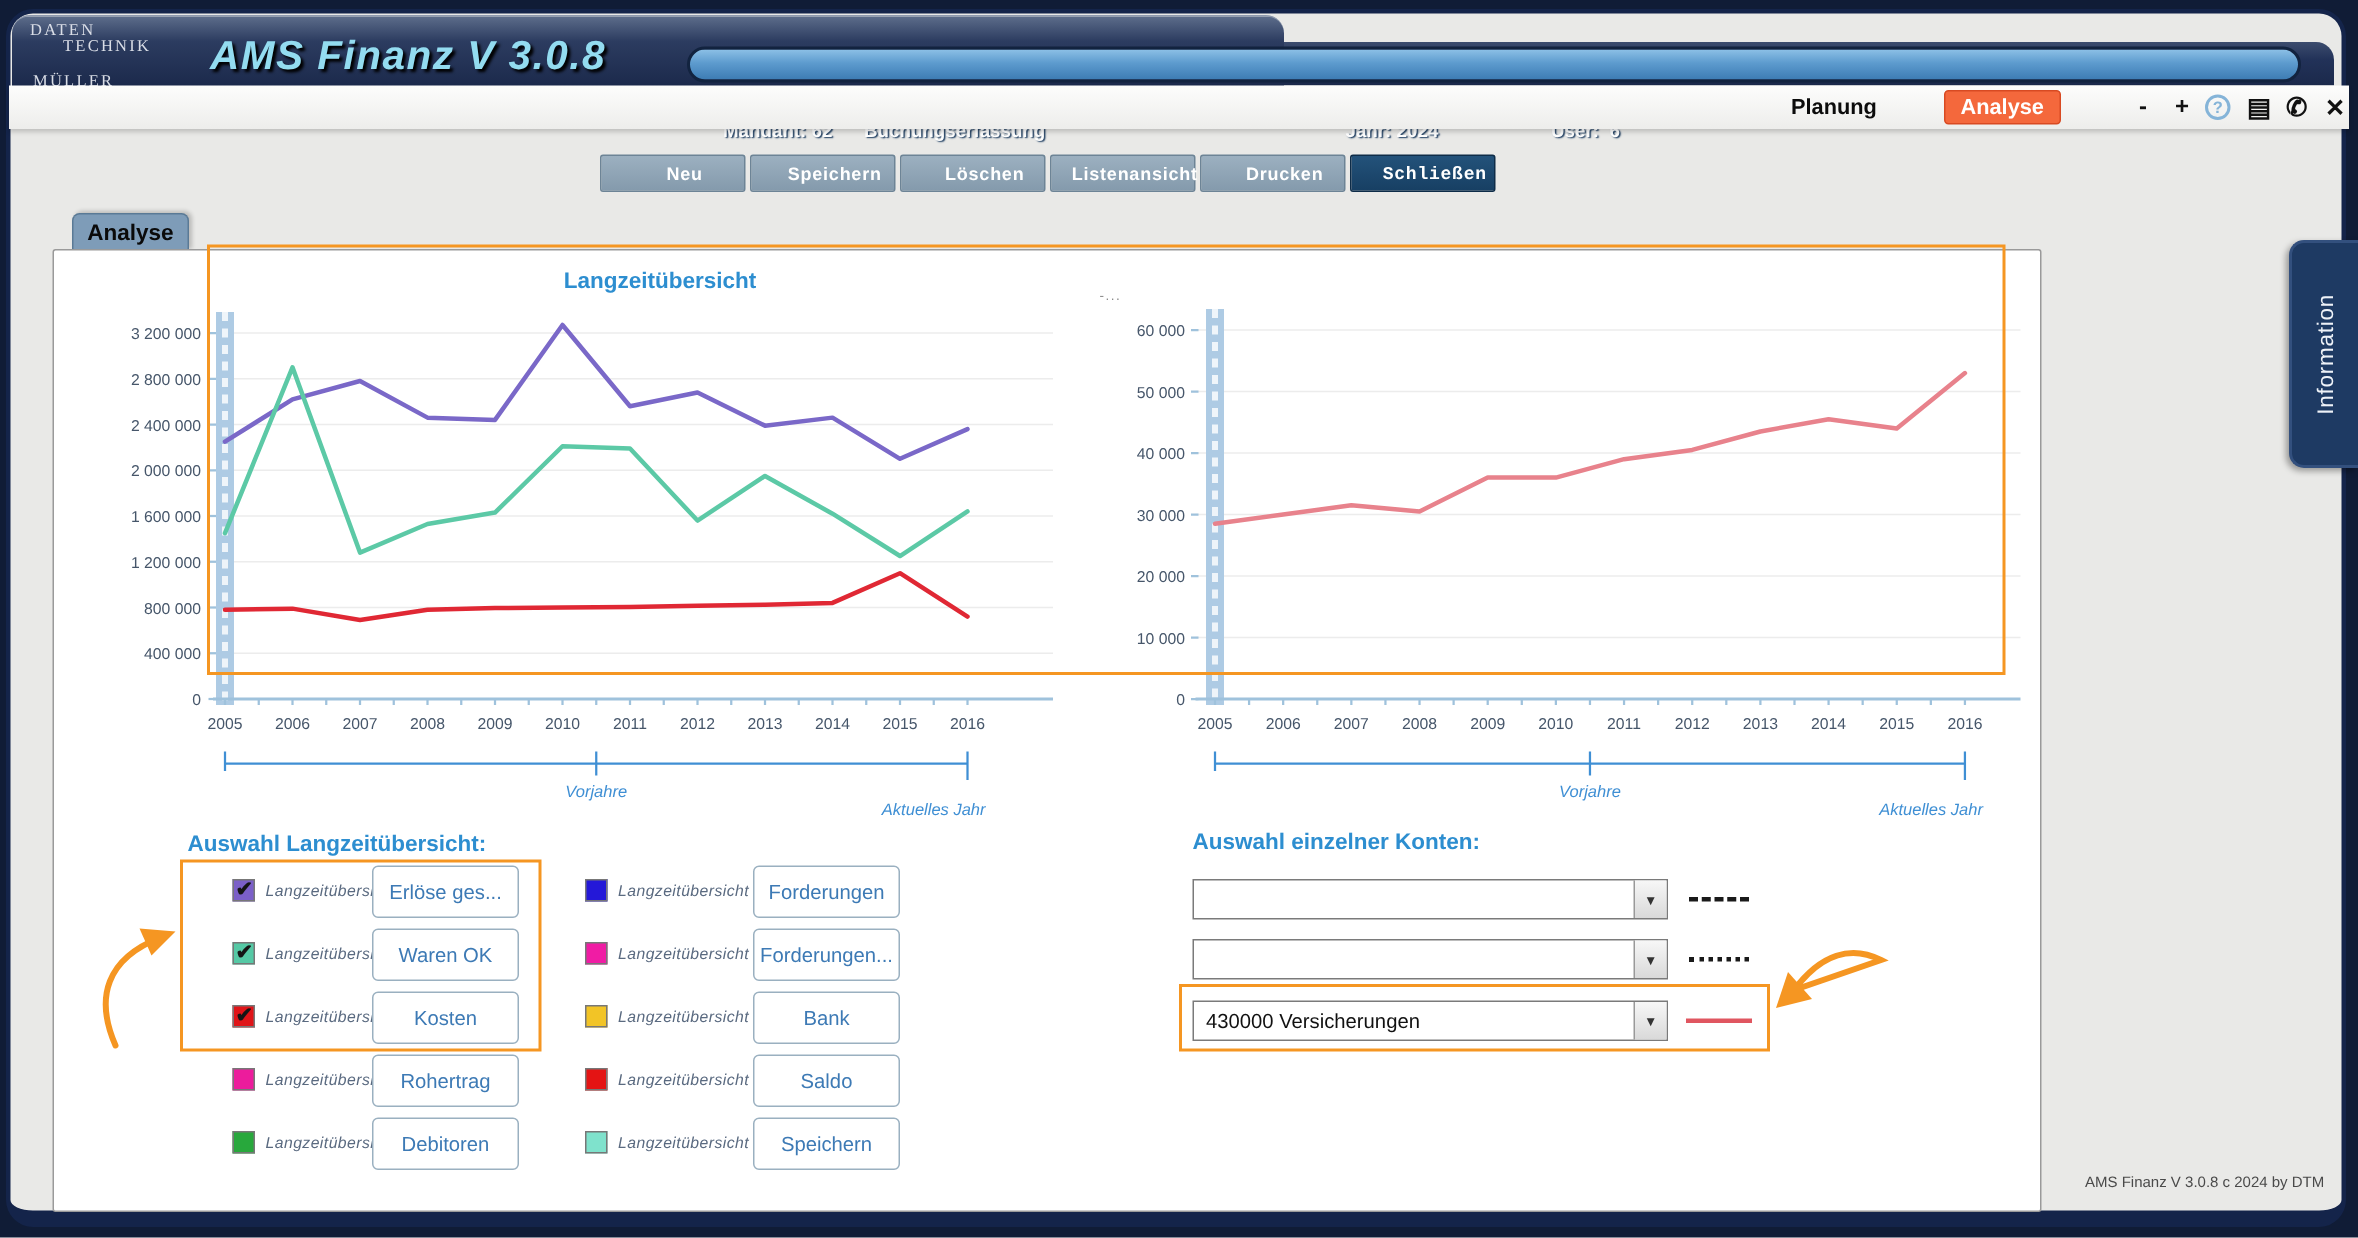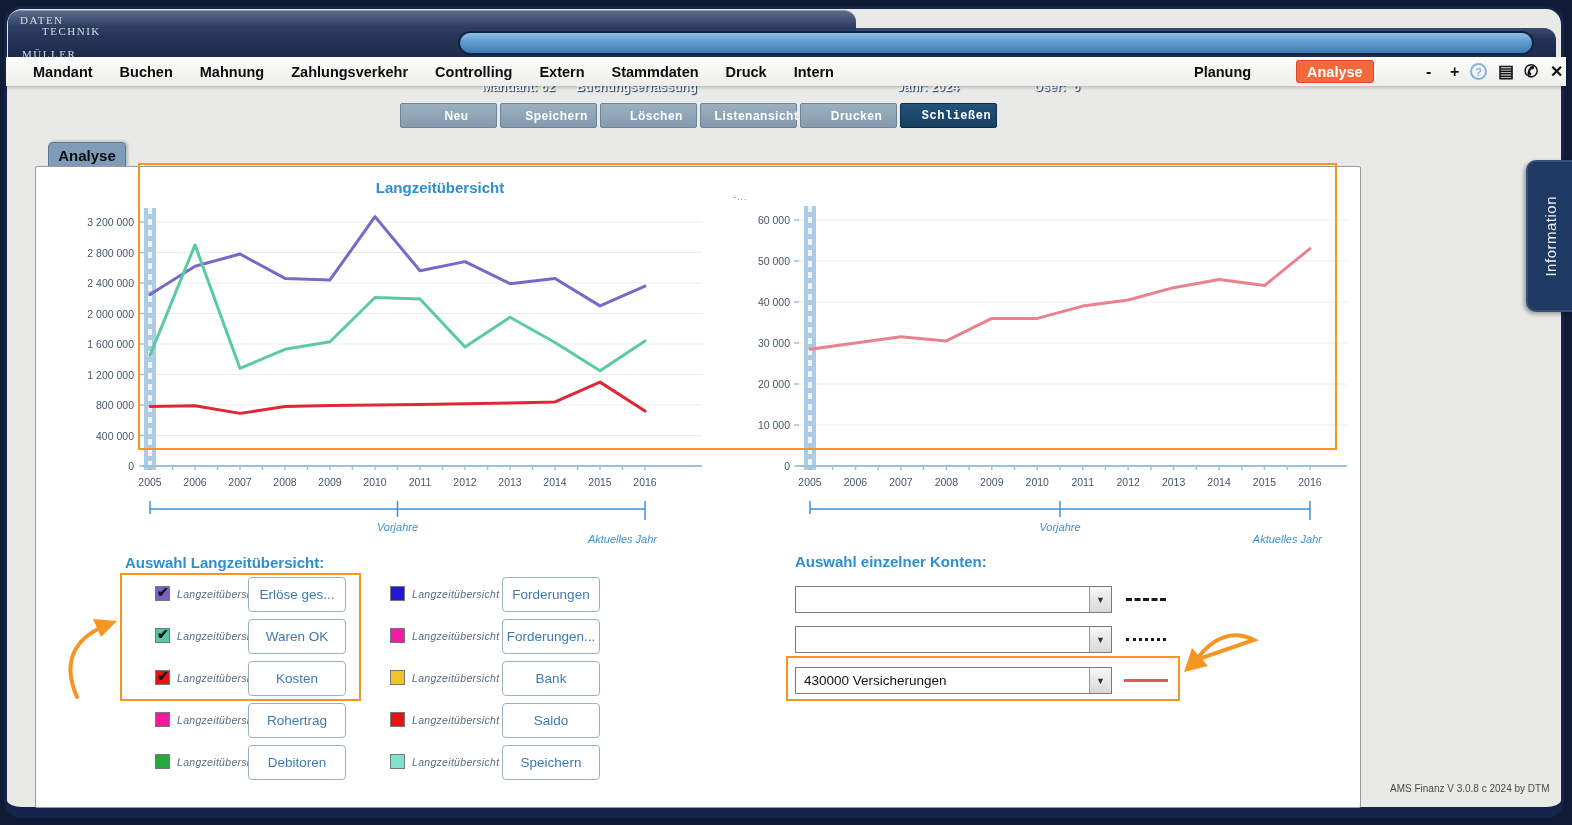--- a/index.html
+++ b/index.html
@@ -102,39 +102,29 @@
 
   <div class="window-bg"></div>
 
   <div class="titlebar-strip"></div>
   <div class="titlebar-tab"></div>
   <div class="logo">
     <div class="l1">DATEN</div>
     <div class="l2">TECHNIK</div>
     <div class="l3">MÜLLER</div>
   </div>
+  <div class="app-title">AMS Finanz V 3.0.8</div>
   <div class="status-pill">
     <span class="status-item" style="left:22px"><span>Mandant:</span>&nbsp;<span>62</span></span>
     <span class="status-item" style="left:116px">Buchungserfassung</span>
     <span class="status-item" style="left:437px"><span>Jahr:</span>&nbsp;<span>2024</span></span>
     <span class="status-item" style="left:574px"><span>User:</span>&nbsp;&nbsp;<span>6</span></span>
   </div>
 
   <div class="menubar">
-    <div class="menu-items">
-      <span class="menu-item">Mandant</span>
-      <span class="menu-item">Buchen</span>
-      <span class="menu-item">Mahnung</span>
-      <span class="menu-item">Zahlungsverkehr</span>
-      <span class="menu-item">Controlling</span>
-      <span class="menu-item">Extern</span>
-      <span class="menu-item">Stammdaten</span>
-      <span class="menu-item">Druck</span>
-      <span class="menu-item">Intern</span>
-    </div>
     <span class="mb-abs planung">Planung</span>
     <span class="mb-abs analyse-btn">Analyse</span>
     <span class="mb-abs wc wc-min">-</span>
     <span class="mb-abs wc wc-plus">+</span>
     <span class="mb-abs help-circ">?</span>
     <span class="mb-abs wc wc-log">▤</span>
     <span class="mb-abs wc wc-phone">✆</span>
     <span class="mb-abs wc wc-close">✕</span>
   </div>
 

